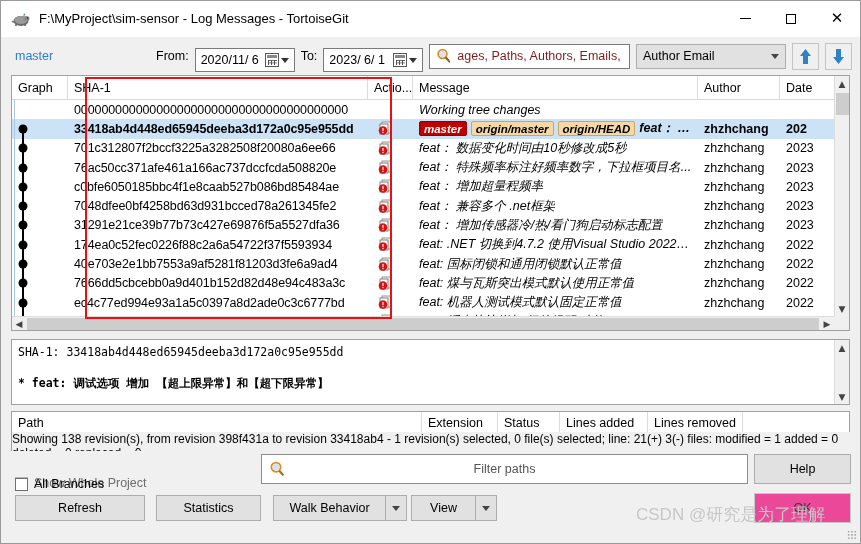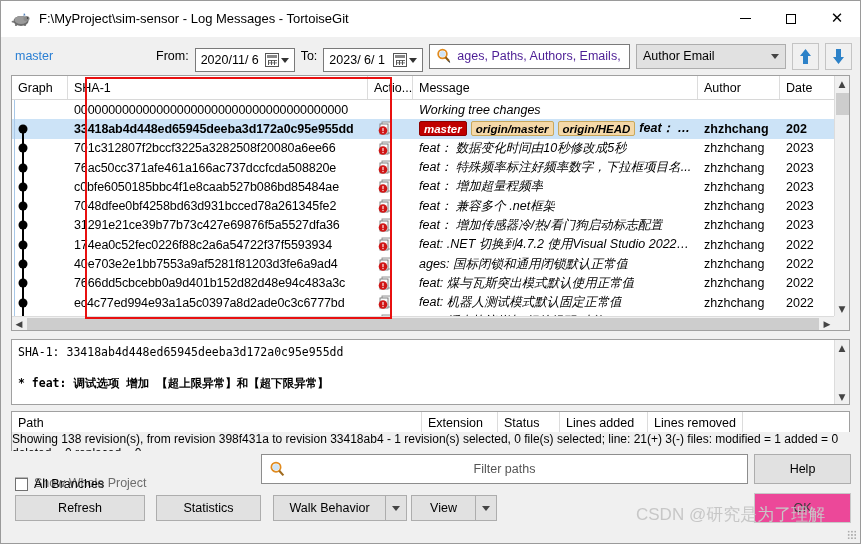--- a/index.html
+++ b/index.html
@@ -84,21 +84,21 @@
     width: 0; height: 0; flex: 0 0 auto;
     border-left: 4px solid transparent; border-right: 4px solid transparent;
     border-top: 5px solid #333; margin-right: 3px;
   }
   .searchbox {
     height: 25px; flex: 1 1 auto; min-width: 50px;
     background: #fff; border: 1px solid #7a7a7a;
     display: flex; align-items: center; padding: 0 6px; gap: 5px;
   }
   .search-ico { width: 16px; height: 16px; flex: 0 0 auto; }
-  .search-ph { color: #4c1d95; font-size: 12.5px; white-space: nowrap; overflow: hidden; }
+  .search-ph { color: #7f1d1d; font-size: 12.5px; white-space: nowrap; overflow: hidden; }
   .combo {
     height: 25px; width: 150px; flex: 0 0 auto;
     background: #e1e1e1; border: 1px solid #adadad;
     display: flex; align-items: center; padding: 0 6px;
     font-size: 12.5px;
   }
   .combo .cval { flex: 1 1 auto; }
   .chev {
     width: 0; height: 0;
     border-left: 4px solid transparent; border-right: 4px solid transparent;
@@ -542,21 +542,21 @@
           <div class="cell c-act">
             <svg class="act-ico" viewBox="0 0 15 15">
               <rect x="4" y="1" width="9" height="11" fill="#f2f2f2" stroke="#8a8a8a" stroke-width="0.9"></rect>
               <rect x="2" y="3" width="8" height="10" fill="#fbfbfb" stroke="#777" stroke-width="0.9"></rect>
               <circle cx="5" cy="9.5" r="4.3" fill="#d01515"></circle>
               <rect x="4.45" y="6.9" width="1.1" height="3.3" fill="#fff"></rect>
               <rect x="4.45" y="11" width="1.1" height="1.1" fill="#fff"></rect>
             </svg>
           </div>
           <div class="cell msg c-msg">
-            <span class="msgtext">ages: 国标闭锁和通用闭锁默认正常值</span>
+            <span class="msgtext">feat: 国标闭锁和通用闭锁默认正常值</span>
           </div>
           <div class="cell auth c-auth">zhzhchang</div>
           <div class="cell date c-date">2022</div>
         </div>
         <div class="row">
           <div class="graphcell">
             <div class="blueline"></div>
             <div class="graphline"></div>
             <div class="node"></div>
           </div>

